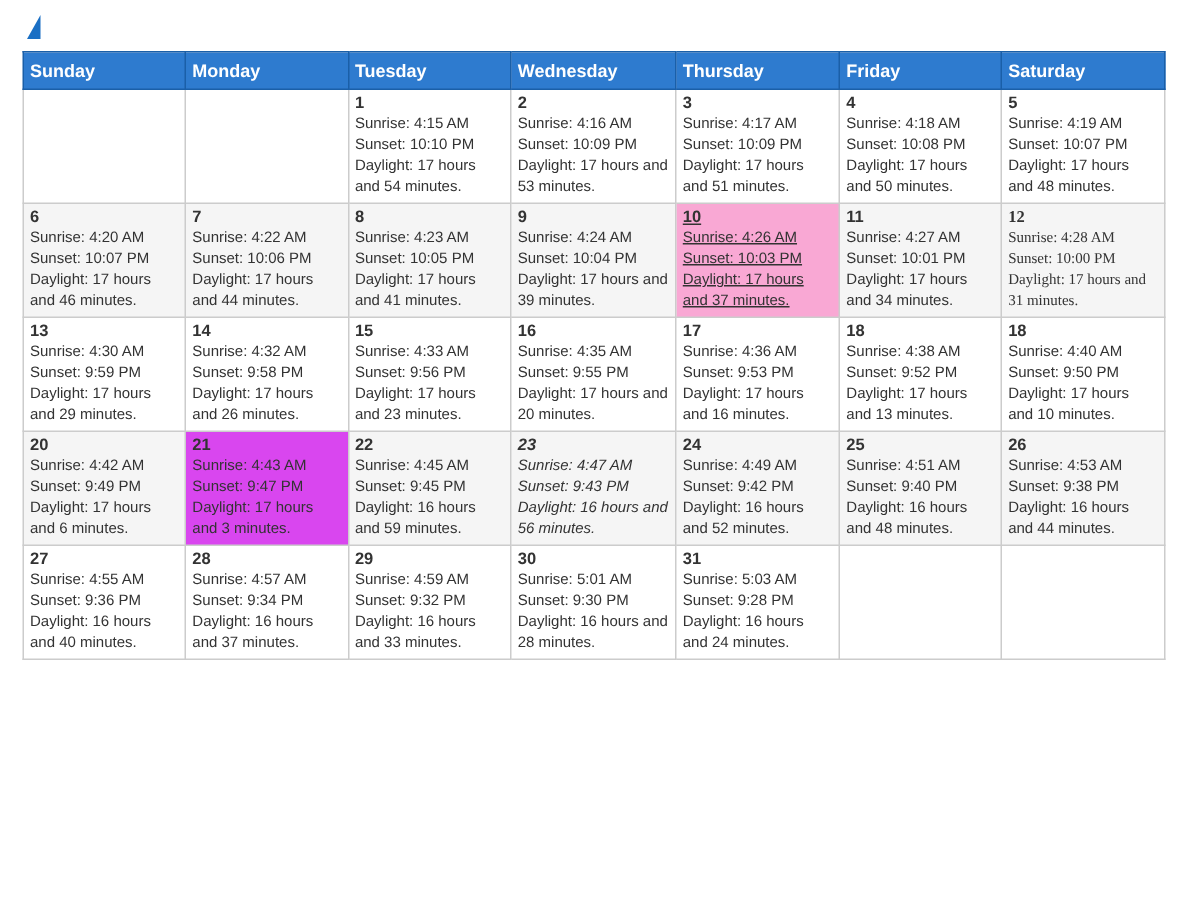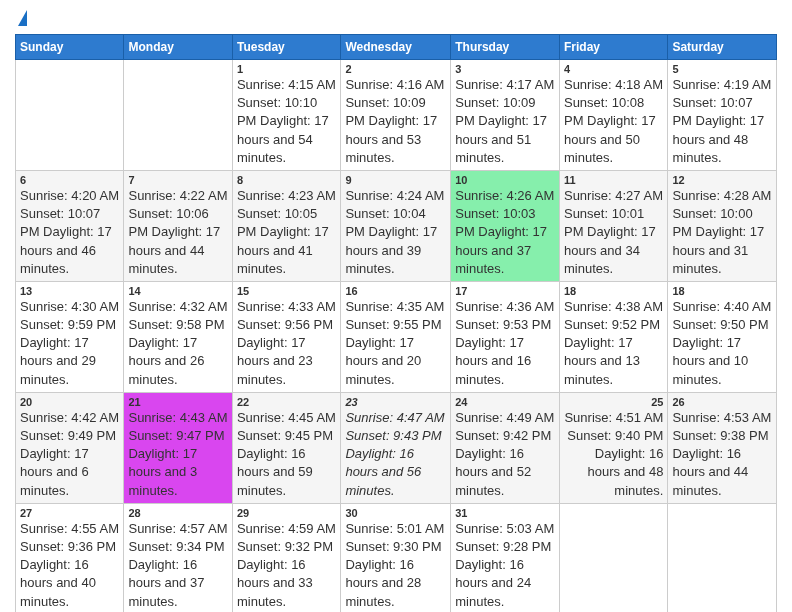--- a/index.html
+++ b/index.html
@@ -62,21 +62,21 @@
     .calendar tr:nth-child(even) td {
       background: #f5f5f5;
     }
     .day-number {
       font-size: 11px;
       font-weight: bold;
       display: block;
       margin-bottom: 1px;
     }
     .day-detail {
-      font-size: 13px;
+      font-size: 10px;
       line-height: 1.4;
       color: #333;
     }
     .empty-cell {
       background: #fff !important;
     }
     .logo-wrapper {
       display: flex;
       align-items: center;
     }
@@ -199,35 +199,35 @@
 Daylight: 17 hours
 and 41 minutes.</div>
           </td>
           <td style="background: rgb(245, 245, 245);">
             <span class="day-number">9</span>
             <div class="day-detail">Sunrise: 4:24 AM
 Sunset: 10:04 PM
 Daylight: 17 hours
 and 39 minutes.</div>
           </td>
-          <td style="background: #86efac;">
+          <td style="background: #f9a8d4; text-decoration: underline;">
             <span class="day-number">10</span>
             <div class="day-detail">Sunrise: 4:26 AM
 Sunset: 10:03 PM
 Daylight: 17 hours
 and 37 minutes.</div>
           </td>
           <td style="background: rgb(245, 245, 245);">
             <span class="day-number">11</span>
             <div class="day-detail">Sunrise: 4:27 AM
 Sunset: 10:01 PM
 Daylight: 17 hours
 and 34 minutes.</div>
           </td>
-          <td style="background: rgb(245, 245, 245);">
+          <td style="background: rgb(245, 245, 245); font-family: Liberation Serif, serif;">
             <span class="day-number">12</span>
             <div class="day-detail">Sunrise: 4:28 AM
 Sunset: 10:00 PM
 Daylight: 17 hours
 and 31 minutes.</div>
           </td>
         </tr>
         <tr>
           <td>
             <span class="day-number">13</span>
@@ -308,21 +308,21 @@
 Daylight: 16 hours
 and 56 minutes.</div>
           </td>
           <td style="background: rgb(245, 245, 245); margin-left: 30px;">
             <span class="day-number">24</span>
             <div class="day-detail">Sunrise: 4:49 AM
 Sunset: 9:42 PM
 Daylight: 16 hours
 and 52 minutes.</div>
           </td>
-          <td style="background: rgb(245, 245, 245); text-align: right;">
+          <td style="background: rgb(245, 245, 245);">
             <span class="day-number">25</span>
             <div class="day-detail">Sunrise: 4:51 AM
 Sunset: 9:40 PM
 Daylight: 16 hours
 and 48 minutes.</div>
           </td>
           <td style="background: rgb(245, 245, 245);">
             <span class="day-number">26</span>
             <div class="day-detail">Sunrise: 4:53 AM
 Sunset: 9:38 PM

